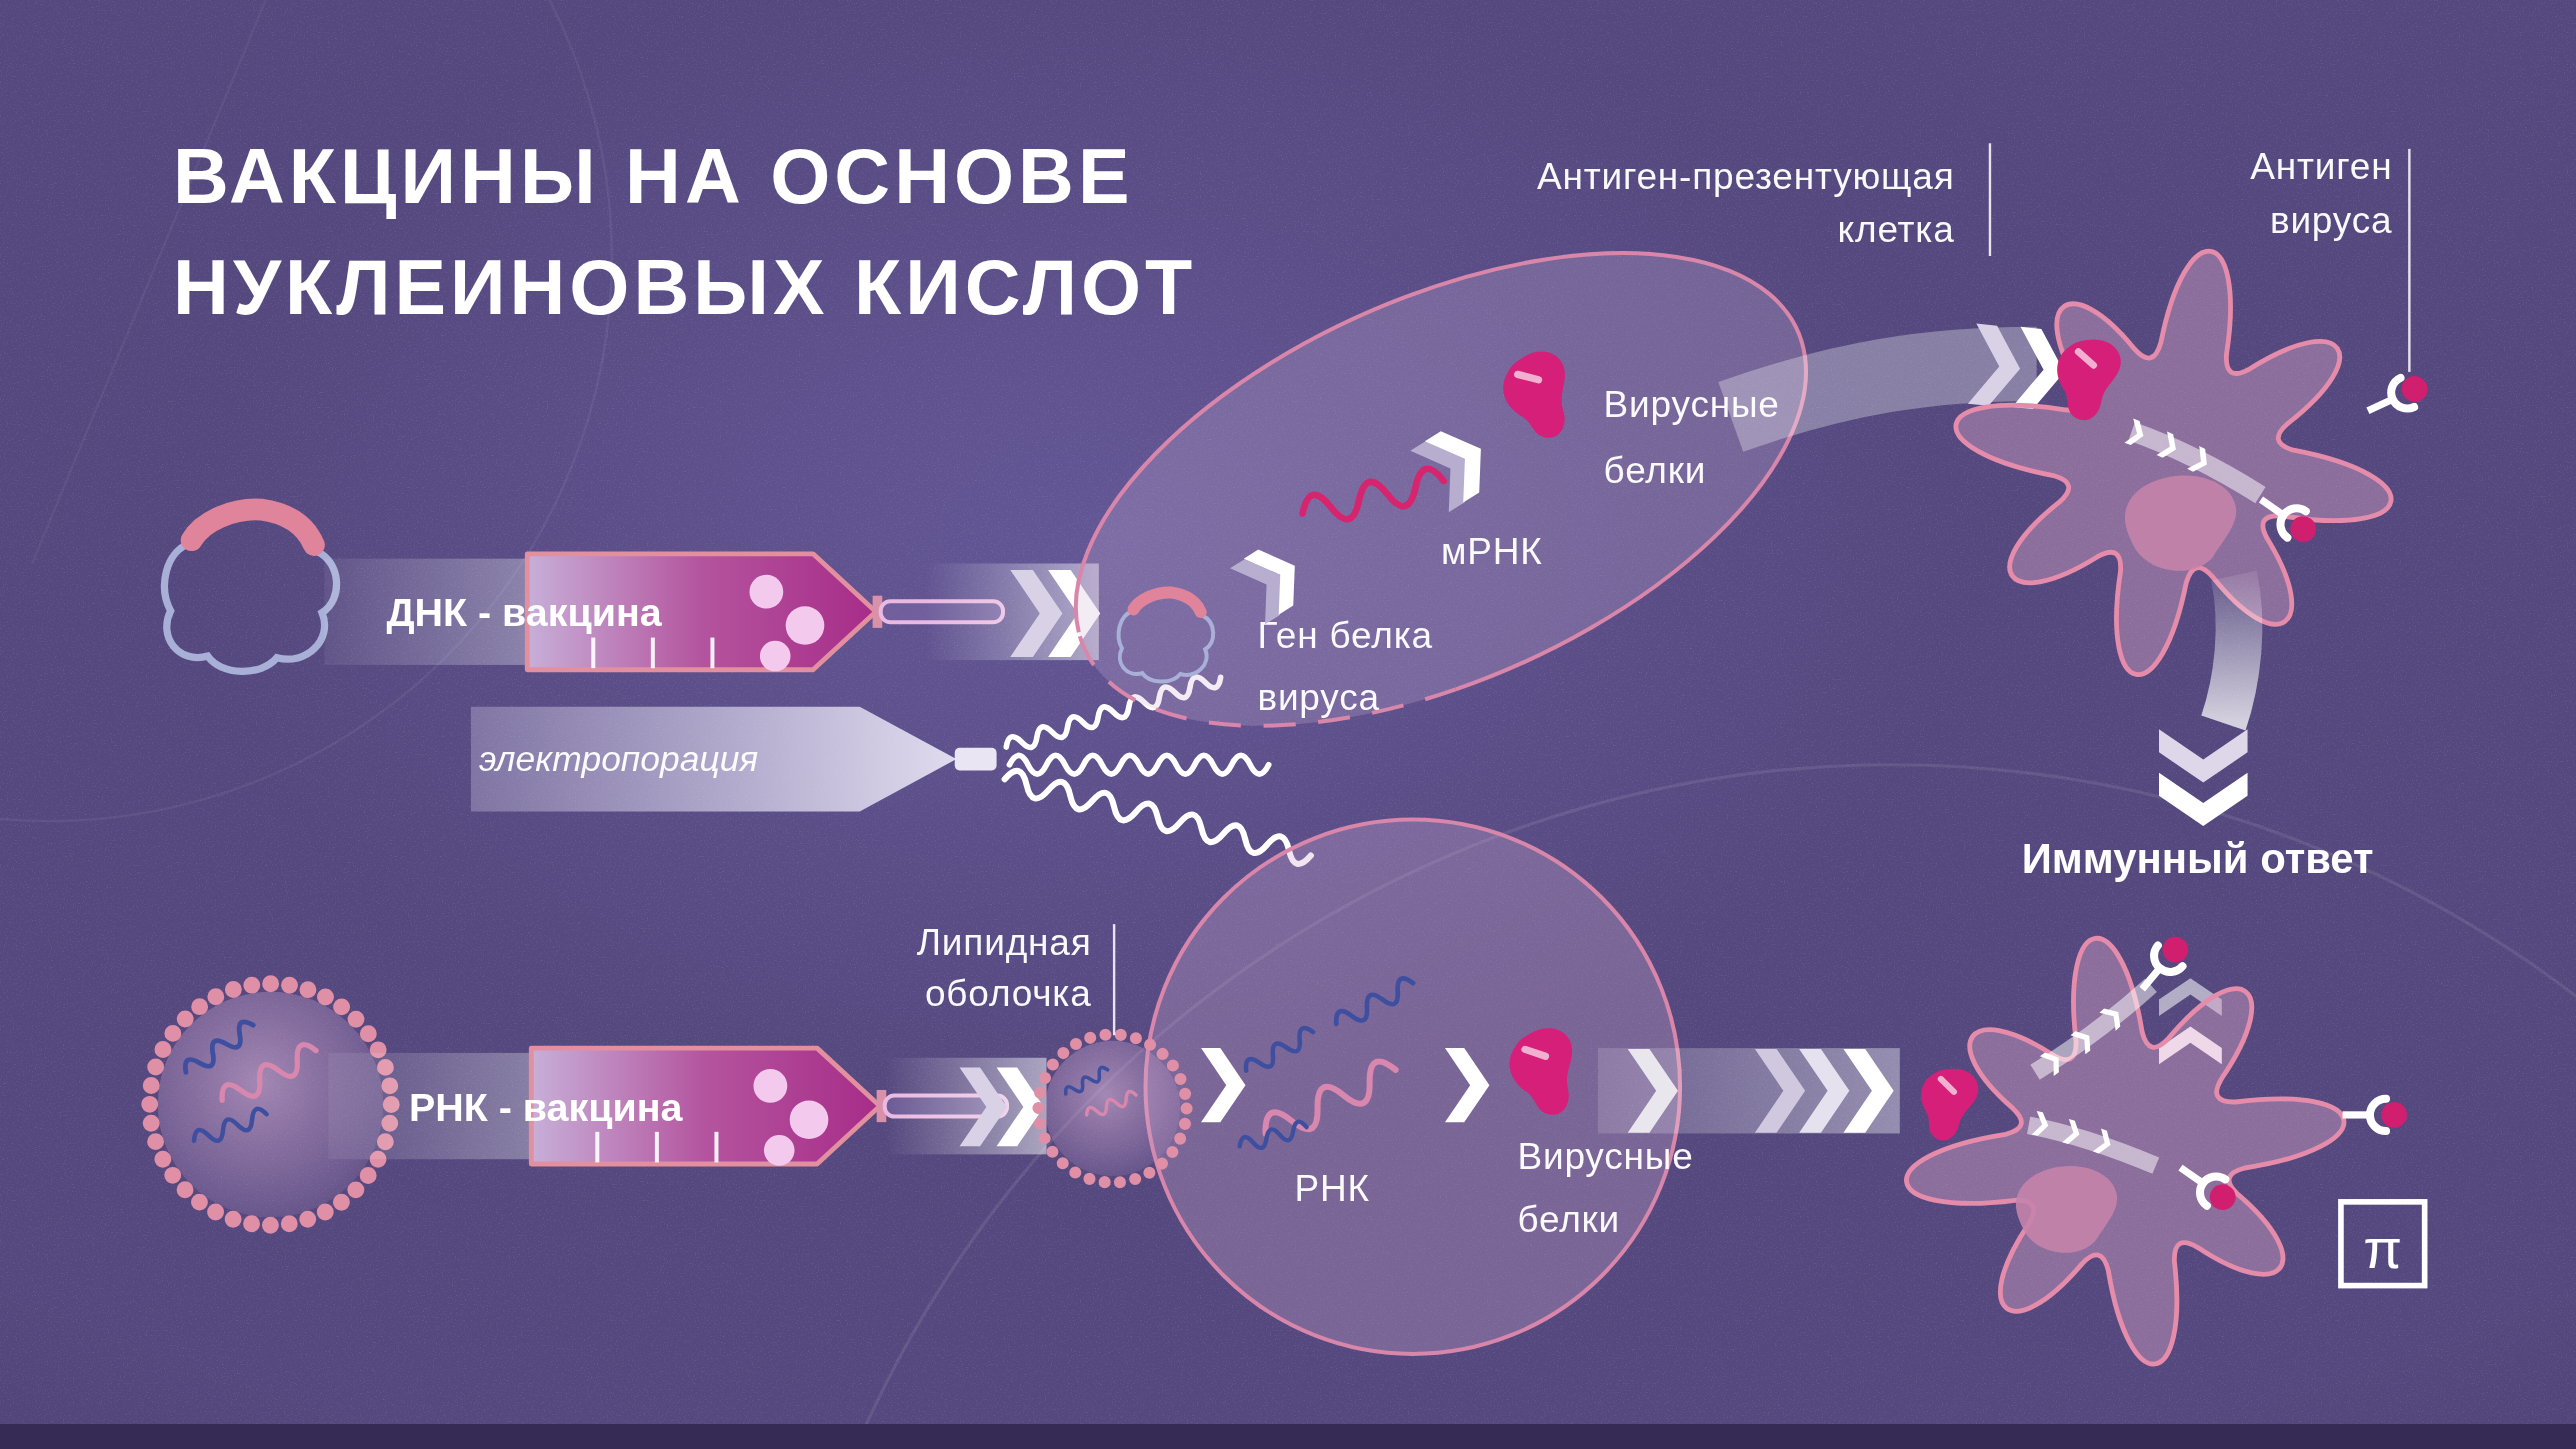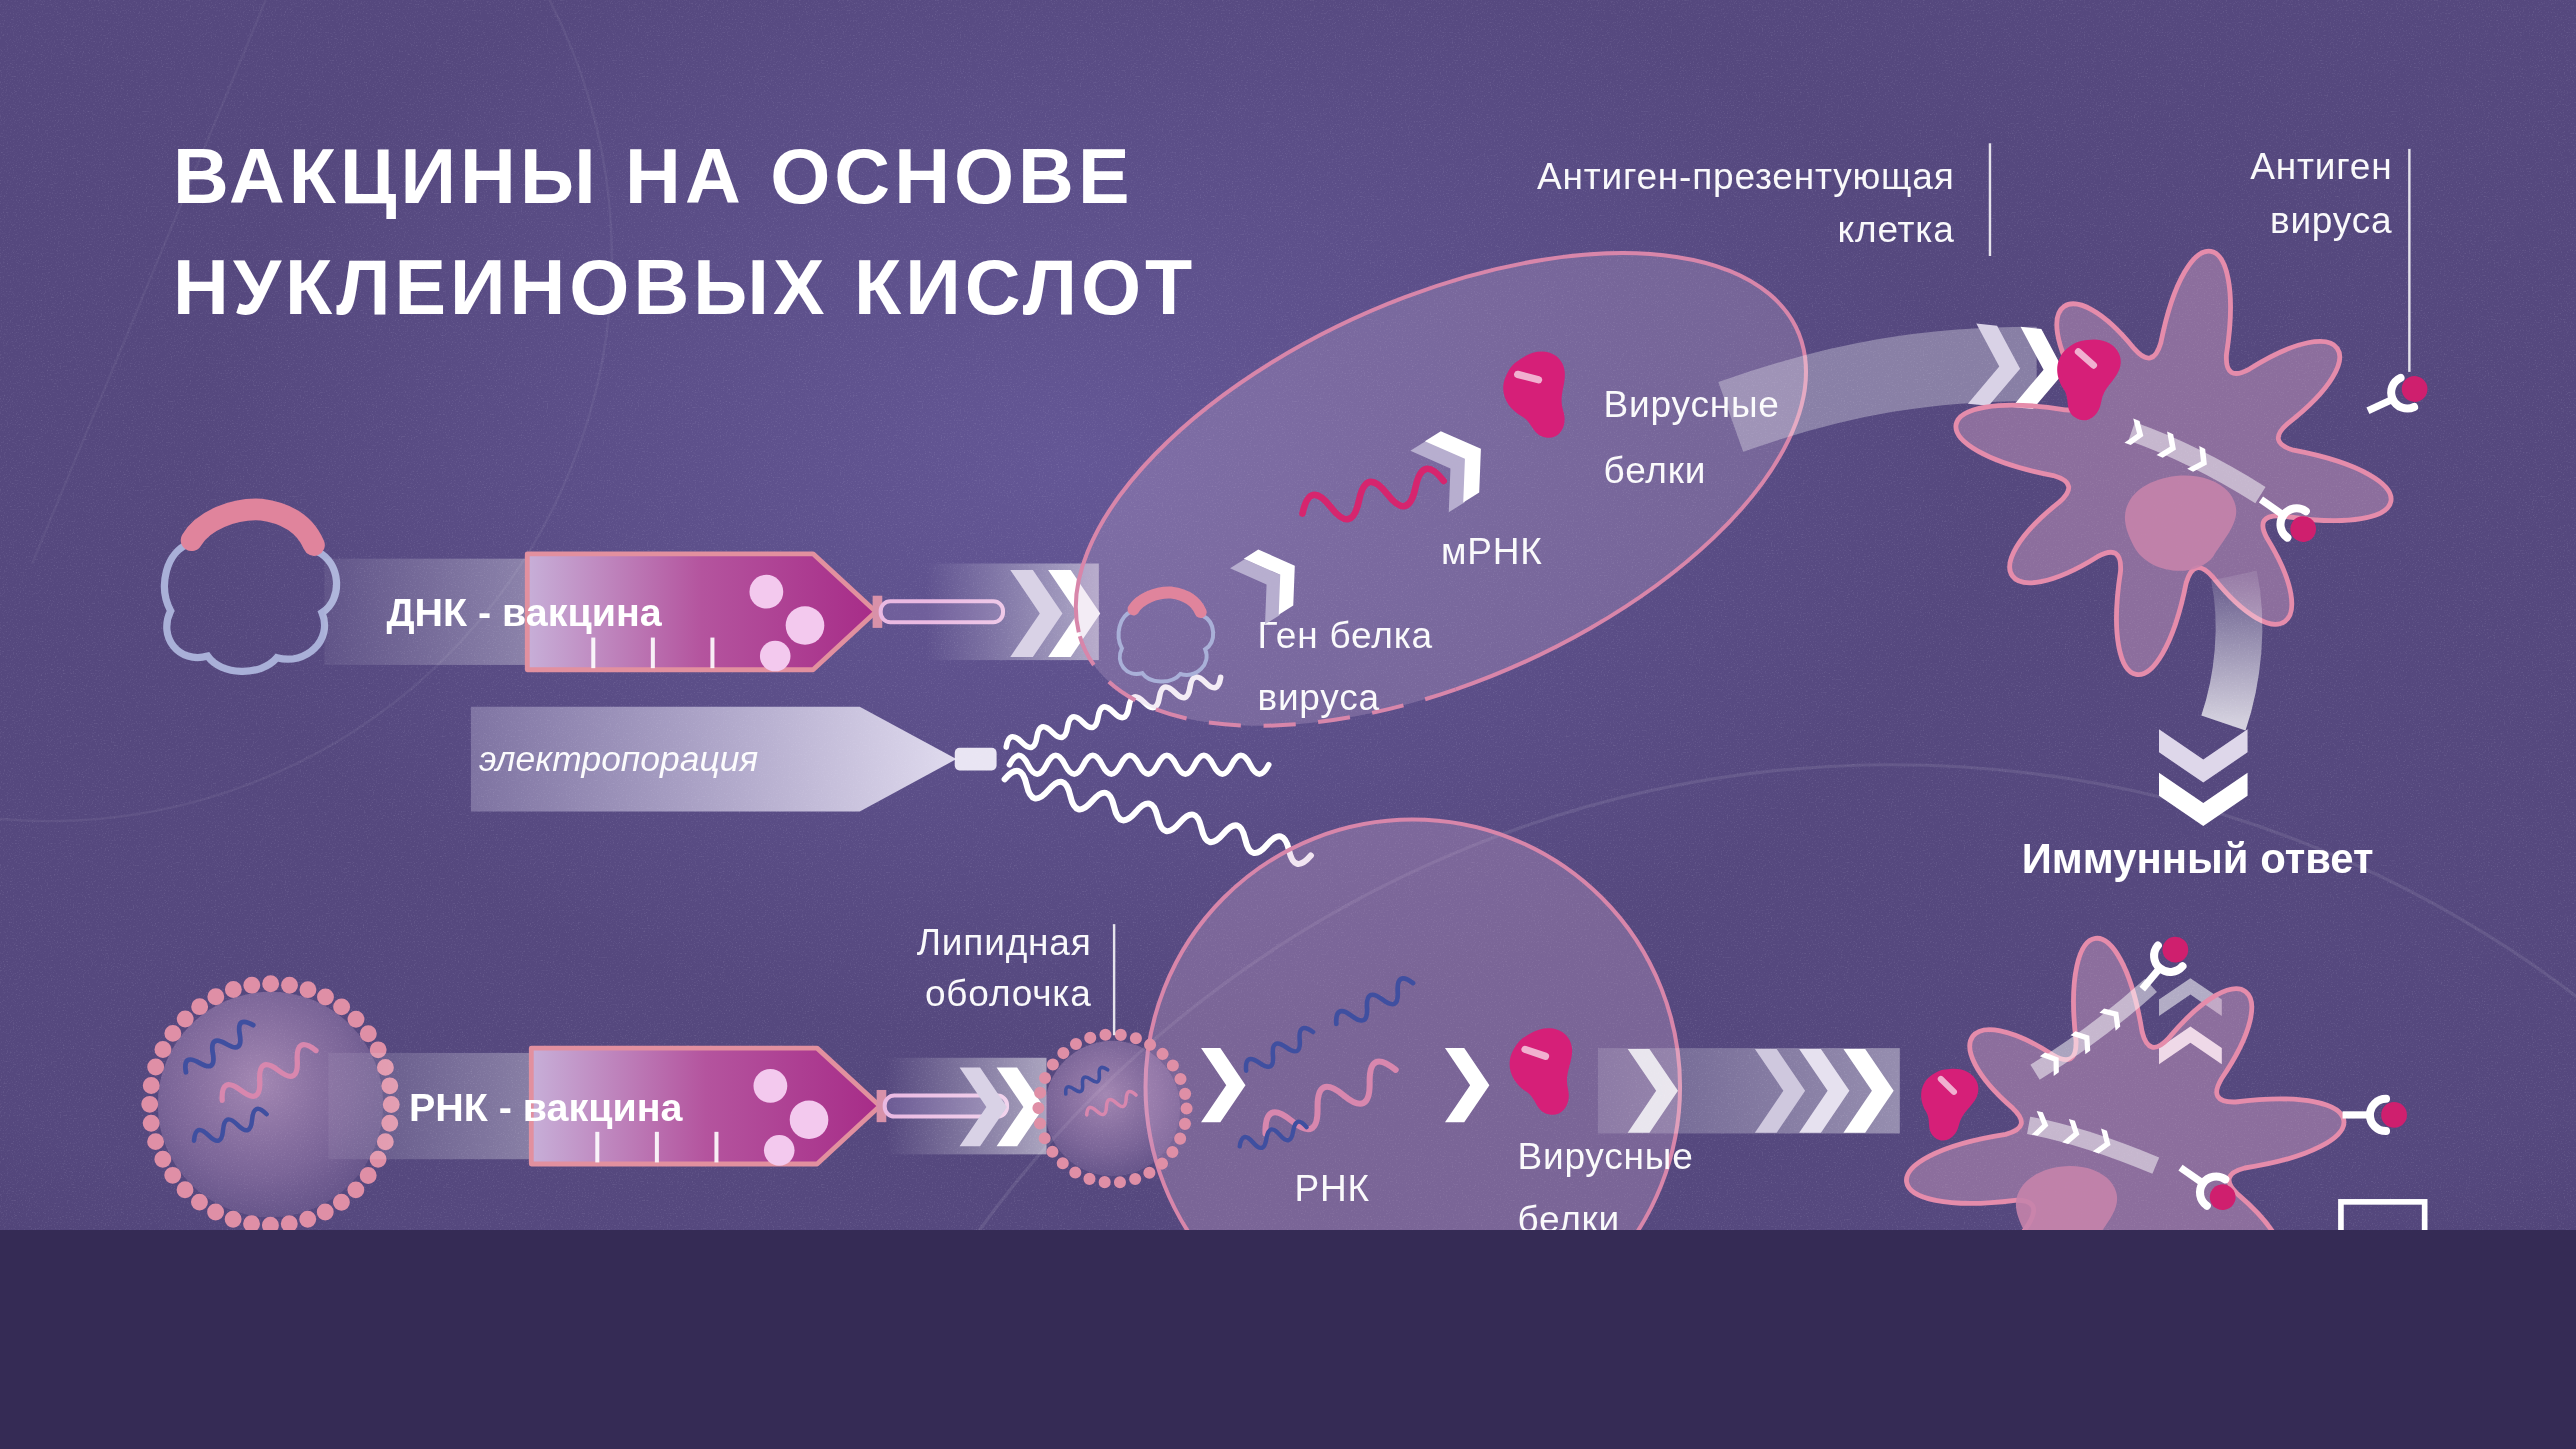--- a/index.html
+++ b/index.html
@@ -1,17 +1,17 @@
 <!DOCTYPE html>
 <html style="font-size:13px"><head>
 <meta charset="utf-8">
 <style>
   html,body{margin:0;padding:0;background:#352b55;}
   #canvas{
-    position:relative;width:2576px;height:1230px;overflow:hidden;
+    position:relative;width:2576px;height:1424px;overflow:hidden;
     background:
       radial-gradient(1369px 886px at 42% 38%, rgba(101,88,152,0.9) 0%, rgba(101,88,152,0) 65%),
       radial-gradient(150% 130% at 50% 45%, rgba(0,0,0,0) 48%, rgba(24,14,48,0.5) 100%),
       #55487e;
     font-family:"Liberation Sans", sans-serif;
   }
   svg{position:absolute;left:0;top:0;}
   text{fill:#ffffff;}
   .t-title{font-weight:700;font-size:96px;letter-spacing:5px;}
   .t-label{font-weight:400;font-size:46px;letter-spacing:1px;opacity:0.97;}

